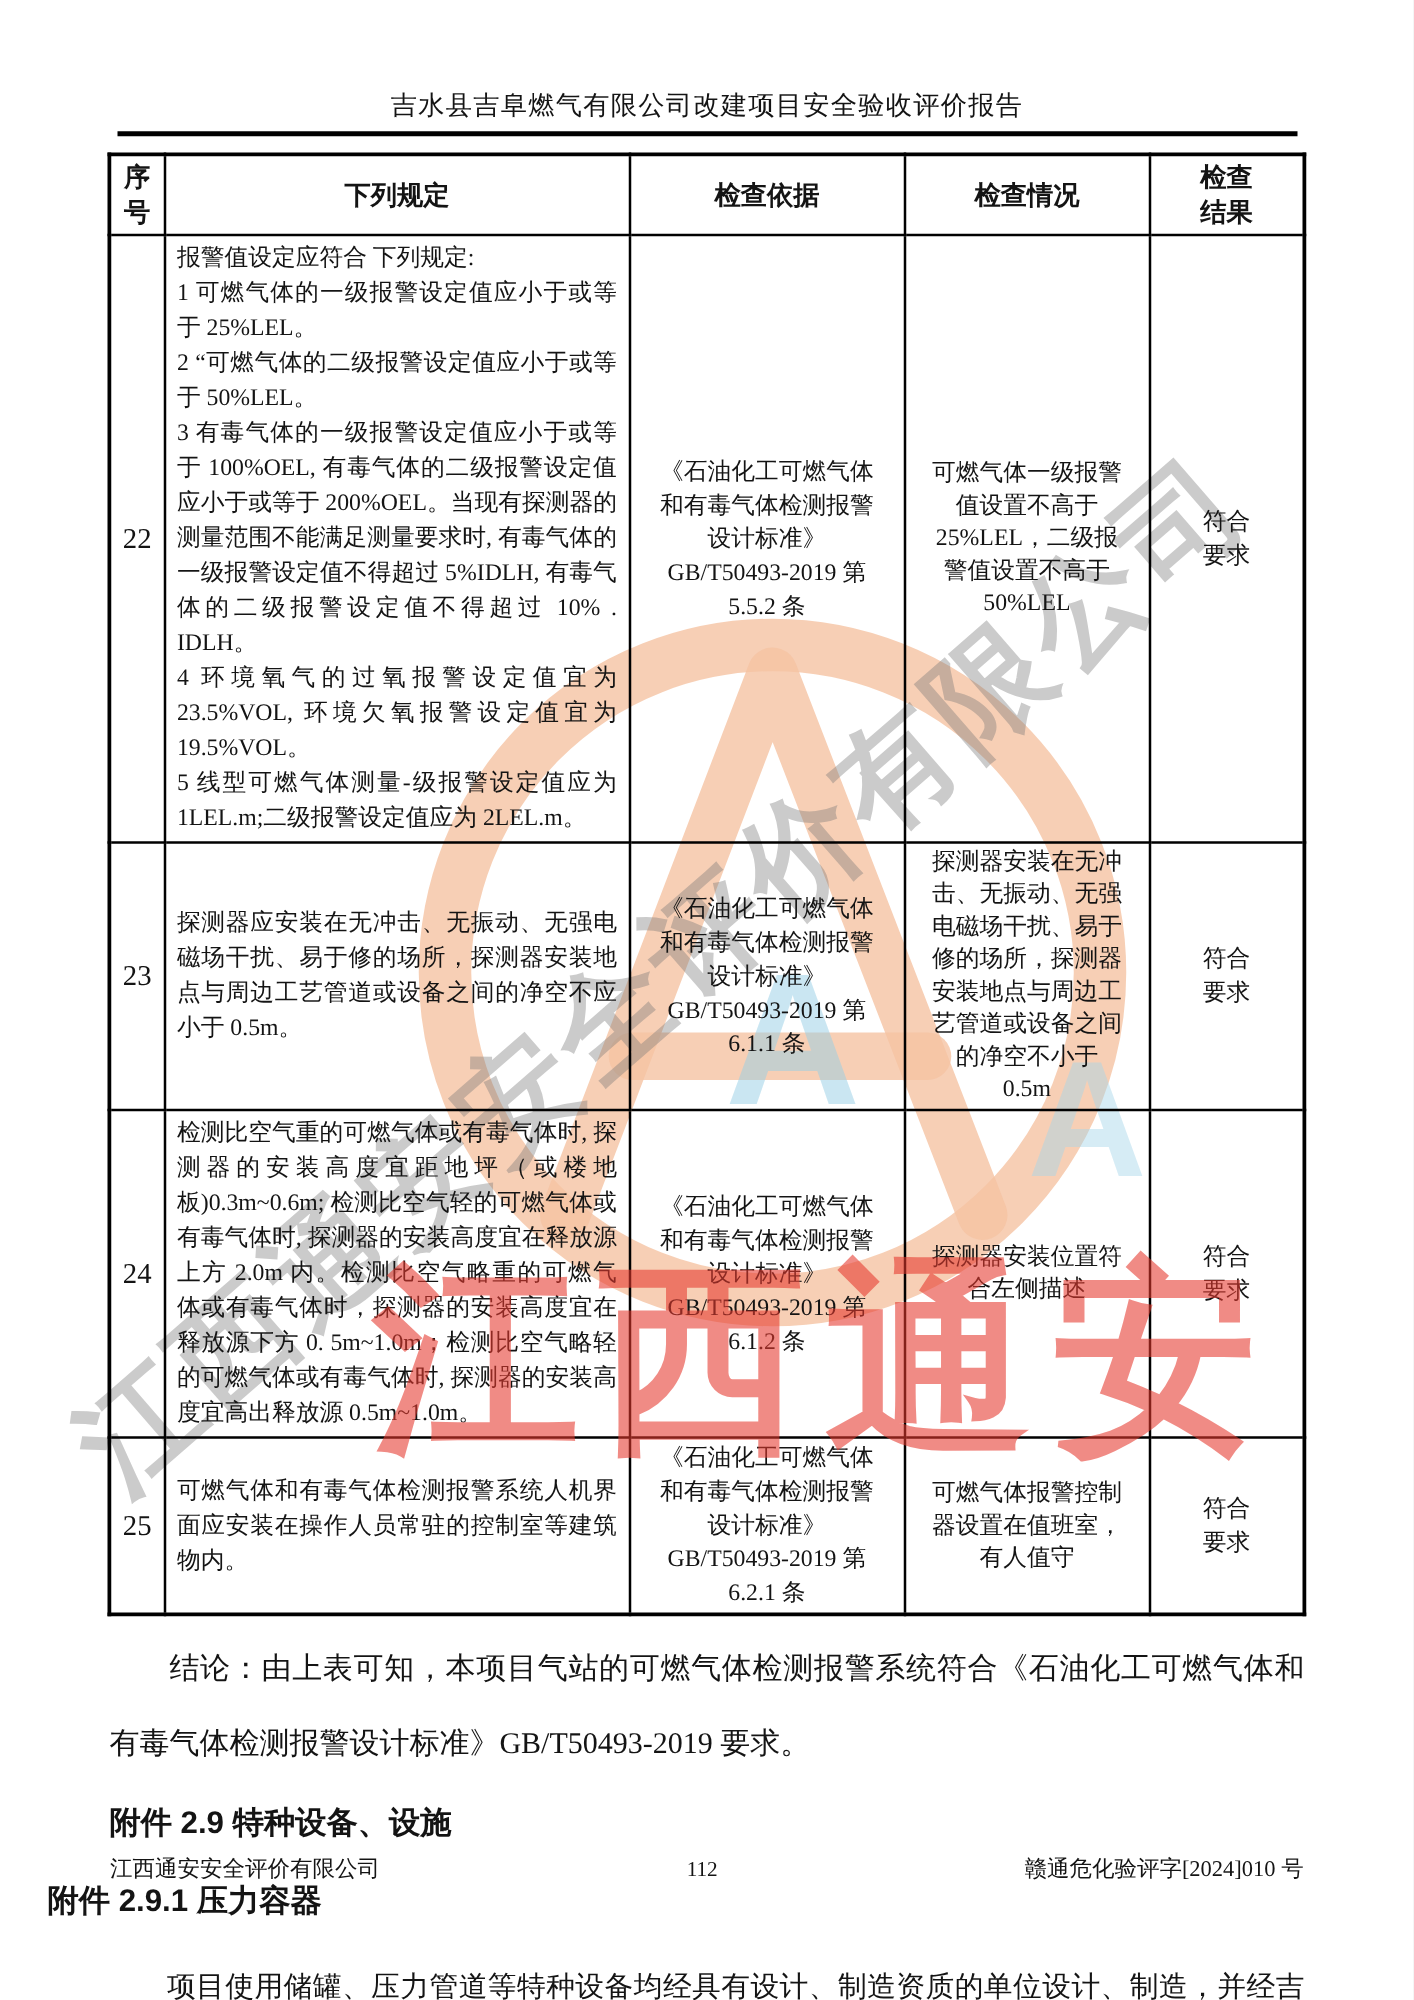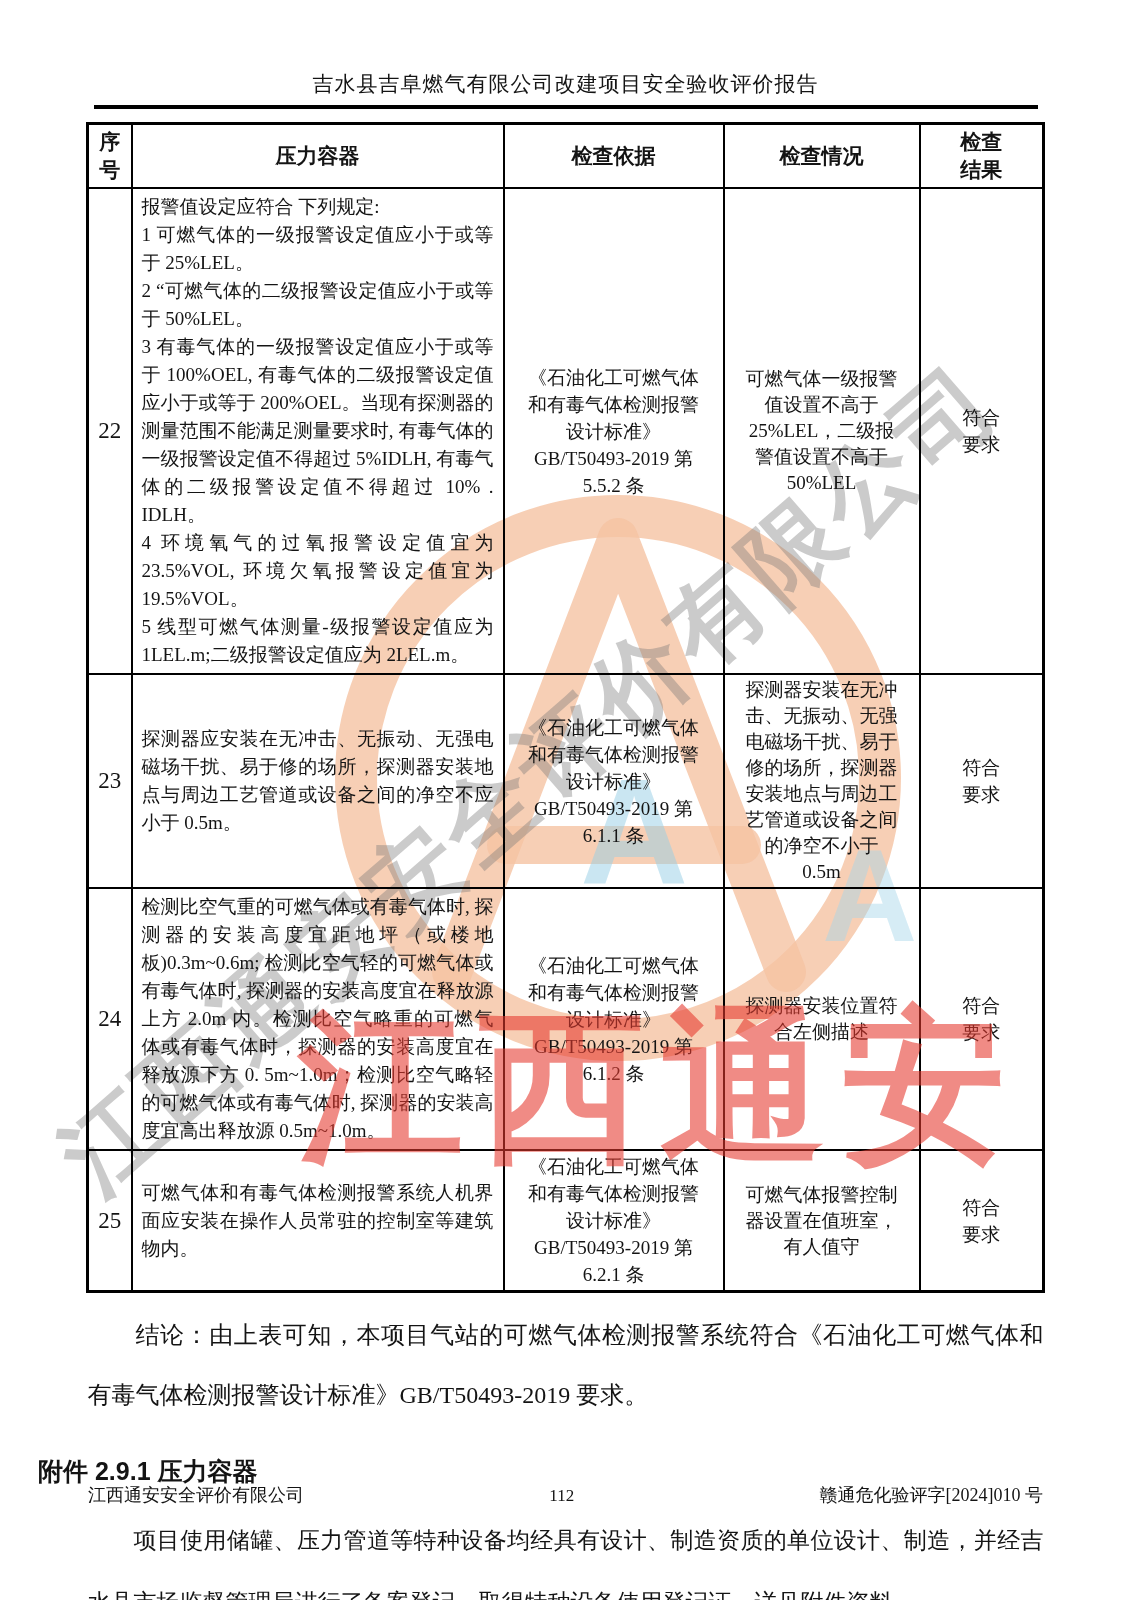--- a/index.html
+++ b/index.html
@@ -131,21 +131,21 @@
         <col style="width:44px">
           <col style="width:372px">
           <col style="width:220px">
         <col style="width:196px">
           <col style="width:124px">
       </colgroup>
       <thead>
         <tr>
           <th>序
 号</th>
-          <th>压力容器</th>
+          <th>下列规定</th>
           <th>检查依据</th>
           <th>检查情况</th>
           <th>检查
 结果</th>
         </tr>
       </thead>
       <tbody>
         <tr class="row-22">
           <td class="cell-seq">22</td>
           <td class="cell-content">报警值设定应符合 下列规定:
@@ -181,20 +181,21 @@
           <td class="cell-basis">《石油化工可燃气体和有毒气体检测报警设计标准》GB/T50493-2019 第 6.2.1 条</td>
           <td class="cell-situation">可燃气体报警控制器设置在值班室，有人值守</td>
           <td class="cell-result">符合
 要求</td>
         </tr>
       </tbody>
     </table>
 
     <p class="conclusion">结论：由上表可知，本项目气站的可燃气体检测报警系统符合《石油化工可燃气体和有毒气体检测报警设计标准》GB/T50493-2019 要求。</p>
 
+    <h2 class="sec-h1">附件 2.9 特种设备、设施</h2>
     <h3 class="sec-h2">附件 2.9.1 压力容器</h3>
 
     <p class="body-para">项目使用储罐、压力管道等特种设备均经具有设计、制造资质的单位设计、制造，并经吉水县市场监督管理局进行了备案登记，取得特种设备使用登记证，详见附件资料。</p>
   </div>
 
   <div class="footer">
     <span>江西通安安全评价有限公司</span>
     <span class="pageno">112</span>
     <span>赣通危化验评字[2024]010 号</span>
   </div>

